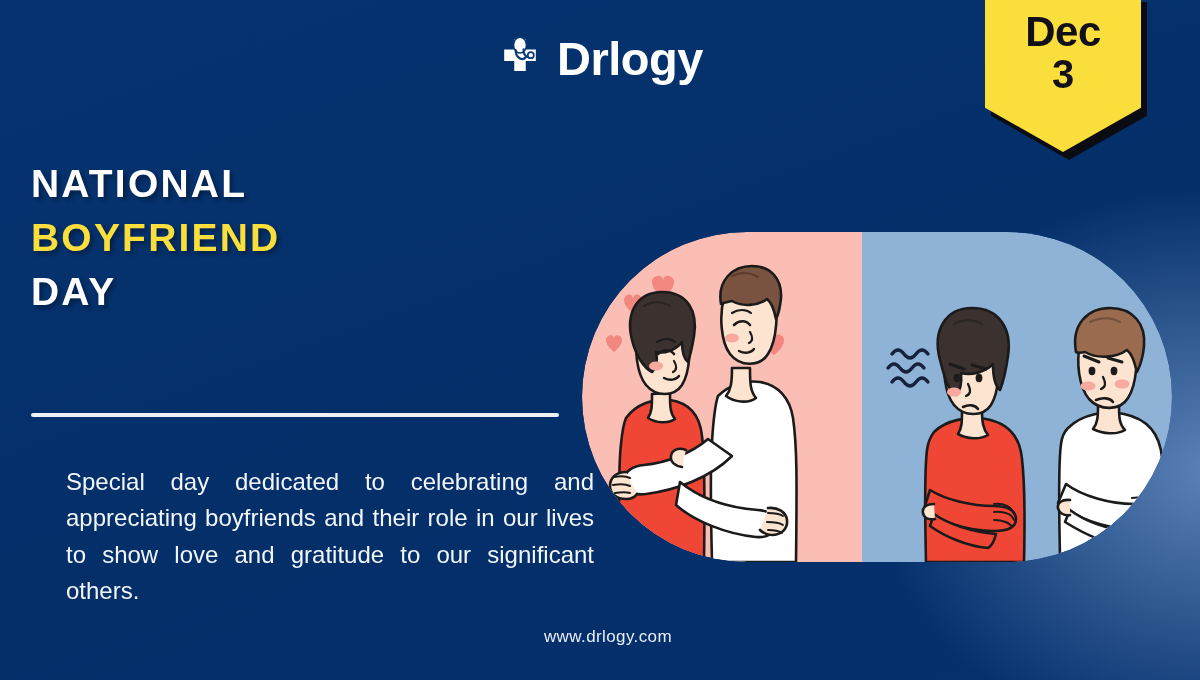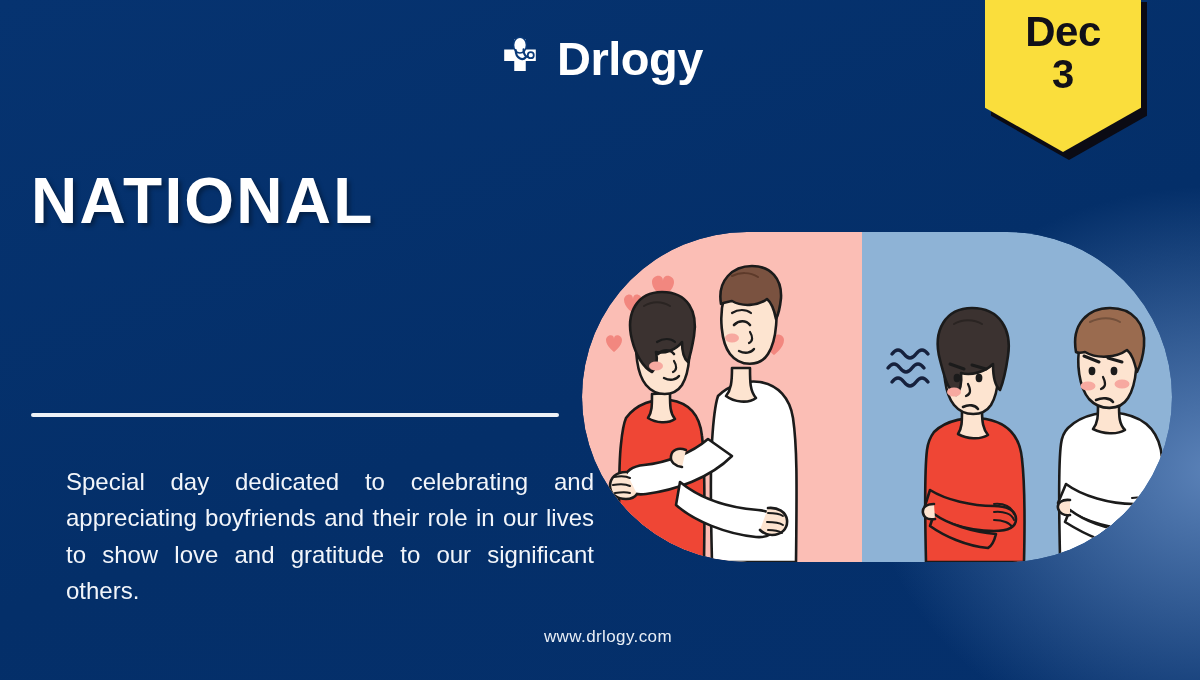--- a/index.html
+++ b/index.html
@@ -97,21 +97,21 @@
   }
 
   
   .headline {
     position: absolute;
     left: 31px;
     top: 157px;
     width: 560px;
   }
   .headline-line {
-    font-size: 64px;
+    font-size: 39px;
     font-weight: bold;
     letter-spacing: 2.2px;
     line-height: 1.38;
     text-shadow: 3px 3px 4px rgba(0,0,0,0.34);
     white-space: nowrap;
   }
   .hl-white { color: #ffffff; }
   .hl-yellow { color: #fade3c; }
 
   .rule {
@@ -182,20 +182,22 @@
   <div class="date-ribbon">
     <div class="ribbon-shadow"></div>
     <div class="ribbon-body">
       <span class="ribbon-month">Dec</span>
       <span class="ribbon-day">3</span>
     </div>
   </div>
 
   <div class="headline">
     <div class="headline-line hl-white">NATIONAL</div>
+    <div class="headline-line hl-yellow">BOYFRIEND</div>
+    <div class="headline-line hl-white">DAY</div>
   </div>
 
   <div class="rule"></div>
 
   <p class="blurb">Special day dedicated to celebrating and appreciating boyfriends and their role in our lives to show love and gratitude to our significant others.</p>
 
   <div class="site-url">www.drlogy.com</div>
 
   <div class="illustration">
     <svg width="590" height="330" viewBox="0 0 590 330" aria-hidden="true">

